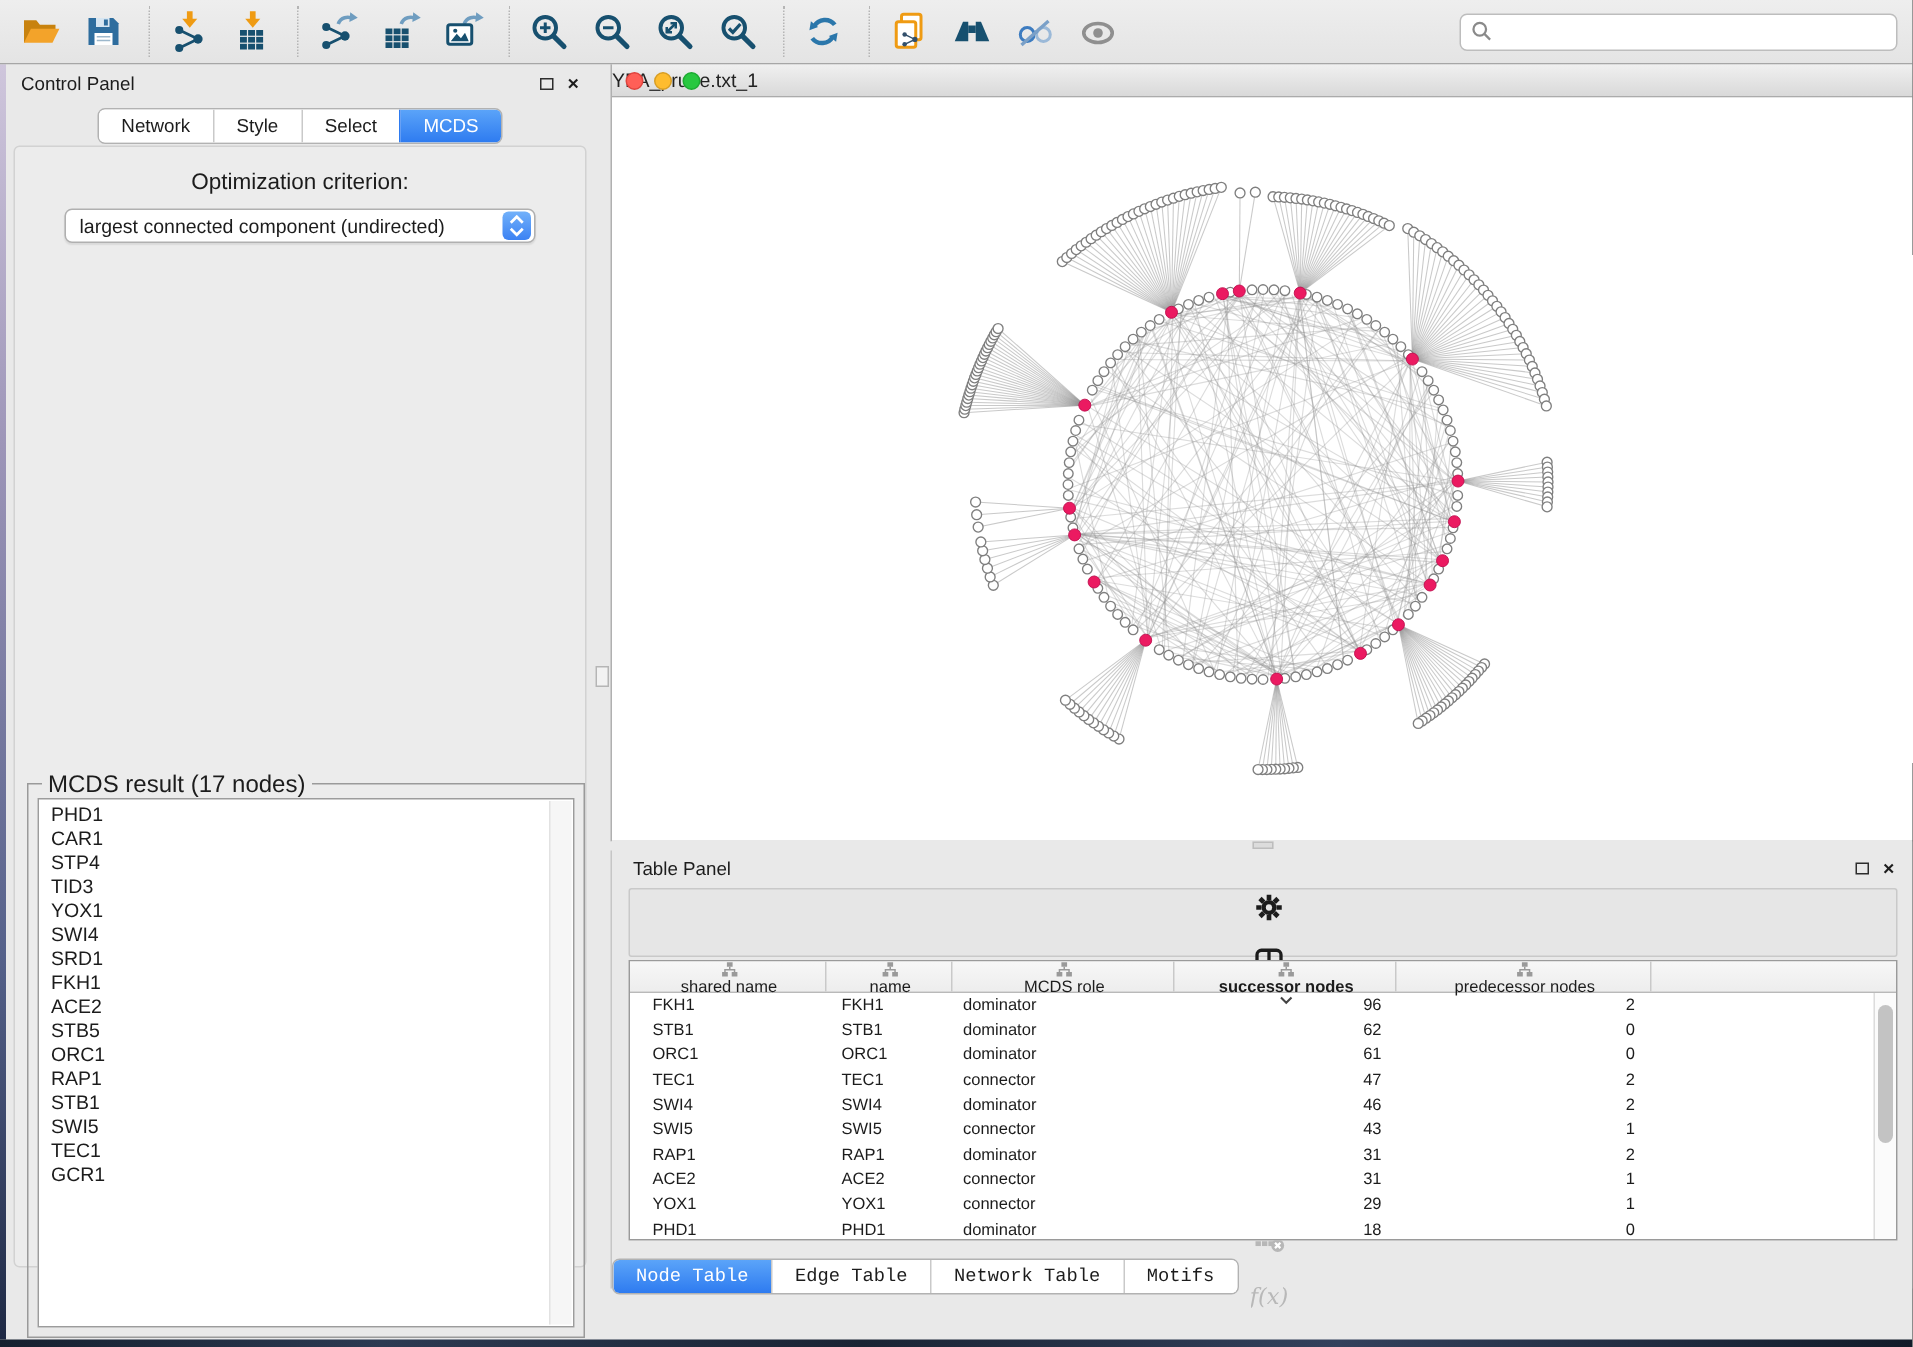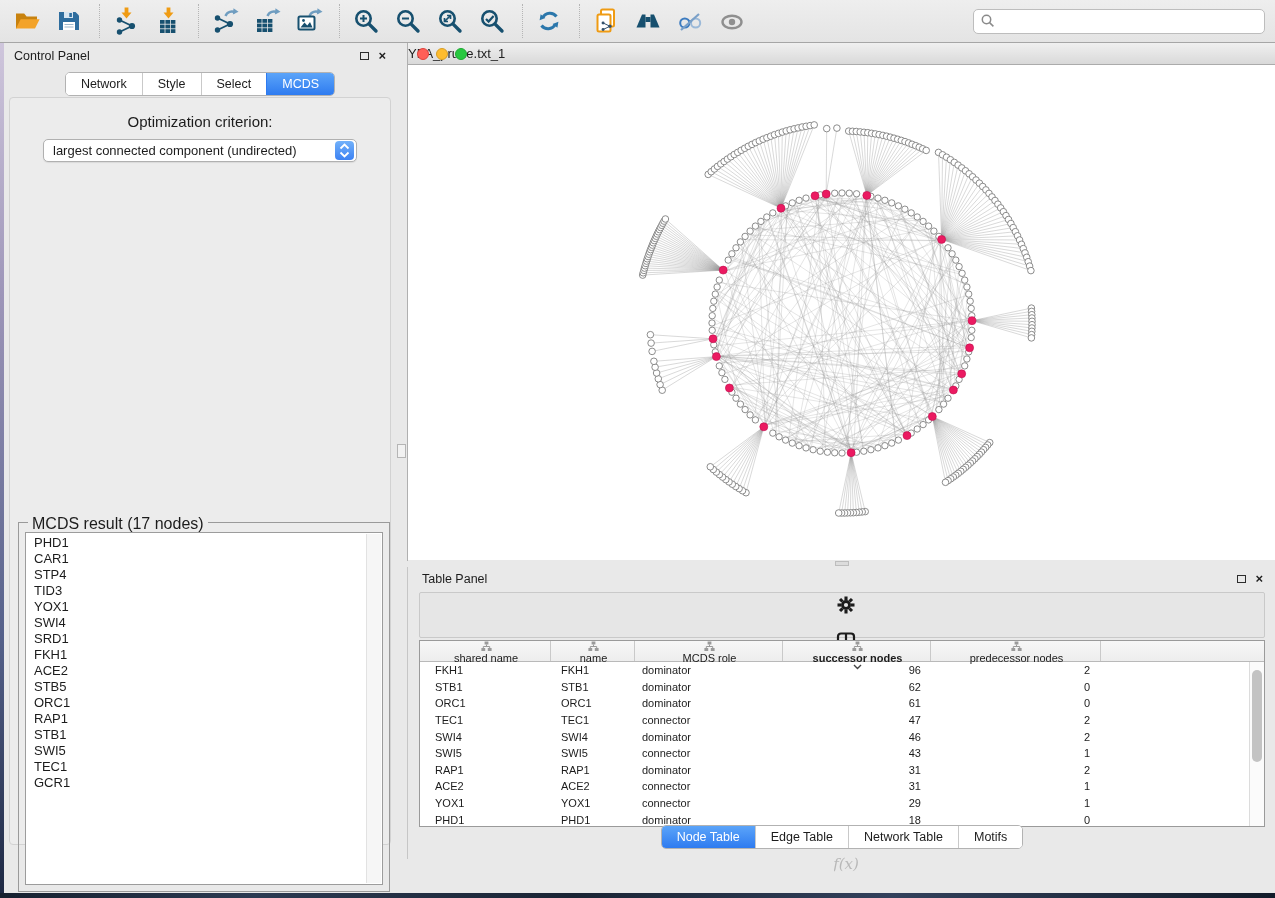--- a/index.html
+++ b/index.html
@@ -75,21 +75,21 @@
   .tpi{width:26px;height:26px;display:flex;align-items:center;justify-content:center;}
   .table-wrap{position:absolute;left:11px;top:73px;width:846px;height:187px;background:#fff;border:1px solid #9a9a9a;}
   .thead{display:flex;height:21px;background:linear-gradient(#f7f7f7,#ededed);border-bottom:1px solid #b9b9b9;}
   .th{display:flex;align-items:center;border-right:1px solid #c9c9c9;font-size:11px;padding:0 4px 0 6px;flex-direction:column;}
   .th .th-label{flex:1;text-align:center;}
   .tbody{position:absolute;left:0;top:21px;right:15px;bottom:0;overflow:hidden;}
   .trow{display:flex;height:16.6px;align-items:center;font-size:11px;}
   .td{white-space:nowrap;overflow:hidden;}
   .tscroll{position:absolute;right:0;top:21px;bottom:0;width:15px;background:#fbfbfb;border-left:1px solid #dcdcdc;}
   .tthumb{position:absolute;left:2px;right:2px;top:8px;height:92px;background:#c3c3c3;border-radius:6px;}
-  .tp-tabbar{position:absolute;left:0;width:868px;top:258px;display:flex;justify-content:center;}
+  .tp-tabbar{position:absolute;left:0;width:868px;top:272px;display:flex;justify-content:flex-start;font-family:Liberation Mono, monospace;}
   
   .statusbar{position:absolute;left:0;top:859px;width:1275px;height:34px;background:#ececec;border-top:1px solid #bdbdbd;
     display:flex;align-items:center;padding:0 12px;}
   .sb-left-btn{width:29px;height:23px;background:#f6f6f6;border:1px solid #b3b3b3;border-radius:3px;
     display:flex;align-items:center;justify-content:center;}
   .memory-btn{margin-left:auto;height:23px;background:#fdfdfd;border:1px solid #b3b3b3;border-radius:3px;
     display:flex;align-items:center;gap:6px;padding:0 10px;font-size:12px;}
   .mem-dot{width:10px;height:10px;border-radius:50%;background:#1f9d20;border:1px solid #157a16;}
 </style>
 </head>

